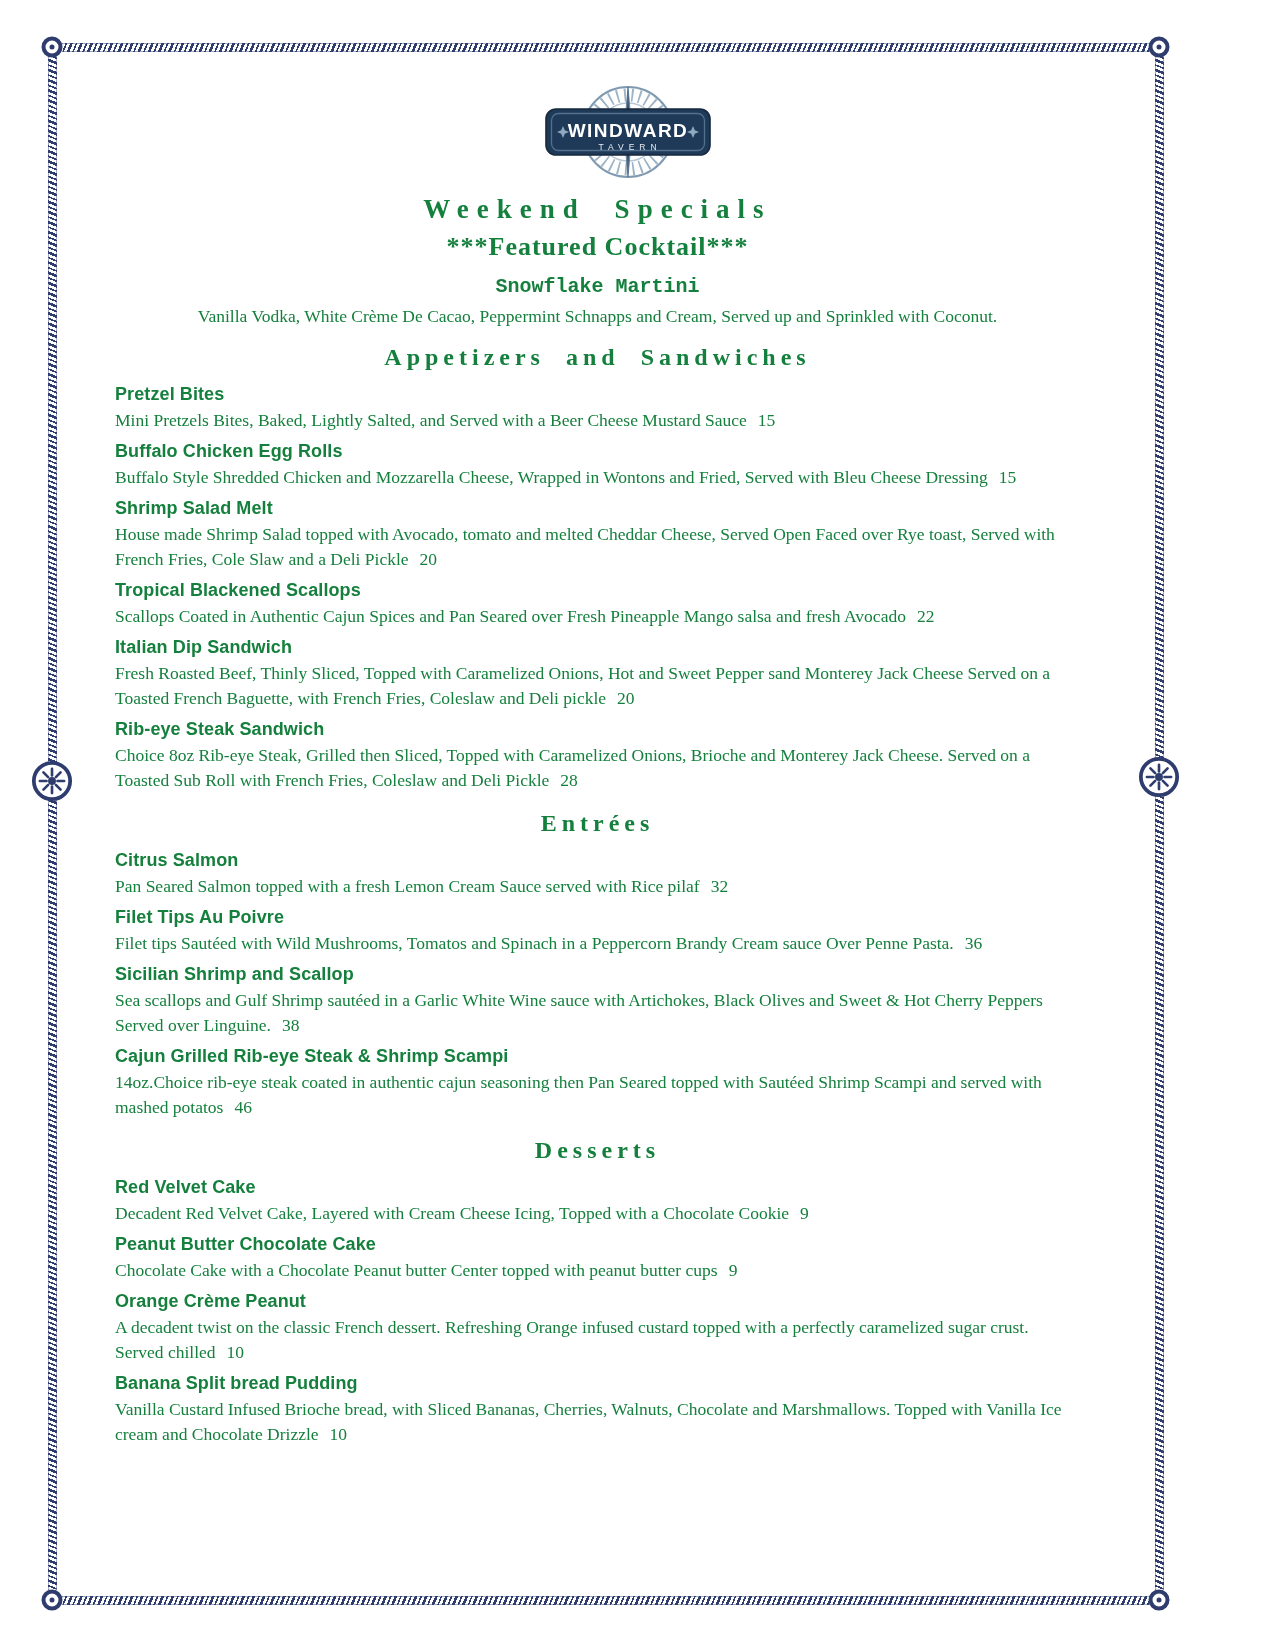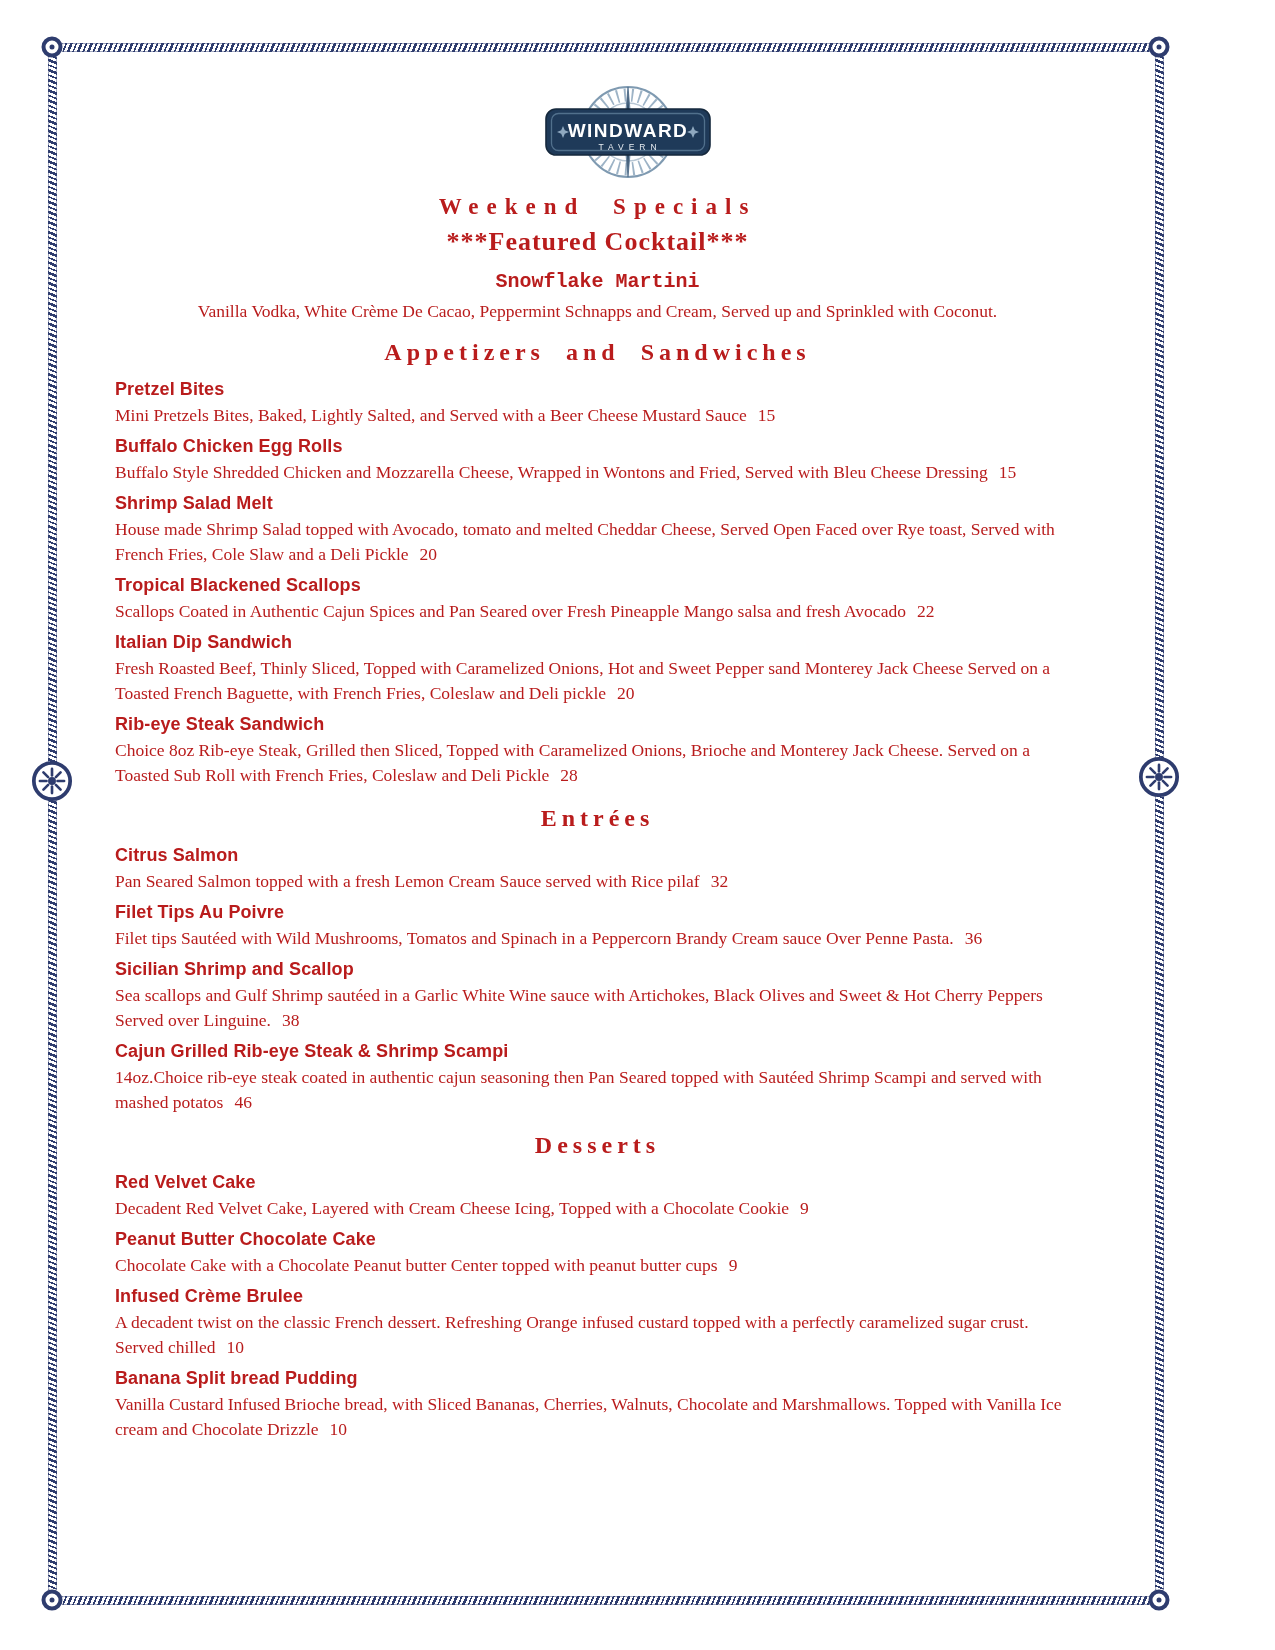--- a/index.html
+++ b/index.html
@@ -1,18 +1,18 @@
 <!DOCTYPE html>
 <html><head>
 <meta charset="utf-8">
 <style>
   html,body { margin:0; padding:0; background:#ffffff; }
   .page {
     position:relative; width:1275px; height:1650px; background:#ffffff;
-    font-family:"Liberation Serif", serif; color:#b91c1c; overflow:hidden;
+    font-family:"Liberation Serif", serif; color:#15803d; overflow:hidden;
   }
 
   
   .rope { position:absolute; }
   .rope-h {
     height:9px; border-radius:5px;
     background: repeating-linear-gradient(112deg,
       #2e3c6e 0 2.6px, rgba(255,255,255,0) 2.6px 5.2px,
       #2e3c6e 5.2px 6.8px, rgba(255,255,255,0) 6.8px 9.4px);
     box-shadow: inset 0 1px 0 rgba(46,60,110,.45), inset 0 -1px 0 rgba(46,60,110,.45);
@@ -34,21 +34,21 @@
     border-radius:50%; background:#fff; transform:translate(-50%,-50%);
     display:flex; align-items:center; justify-content:center;
   }
   .ring i { width:5px; height:5px; border-radius:50%; background:#2e3c6e; }
   .medallion { position:absolute; transform:translate(-50%,-50%); }
 
   
   .content { position:absolute; top:84px; left:115px; width:965px; }
   .logo { display:block; margin:0 auto; transform:translateX(30px); }
   .menu-title {
-    margin:12px 0 0; text-align:center; font-size:23px; font-weight:bold;
+    margin:12px 0 0; text-align:center; font-size:27px; font-weight:bold;
     letter-spacing:8px; word-spacing:14px;
   }
   .featured-title {
     margin:7px 0 0; text-align:center; font-size:26px; font-weight:bold; letter-spacing:1px;
   }
   .cocktail-name {
     margin:13px 0 0; text-align:center; font-size:20px; font-weight:bold;
     font-family:Liberation Mono, monospace;
   }
   .cocktail-desc { margin:8px 0 9px; text-align:center; font-size:17.5px; }
@@ -189,21 +189,21 @@
 
     <div class="menu-item">
       <div class="item-name">Red Velvet Cake</div>
       <p class="item-desc"><span>Decadent Red Velvet Cake, Layered with Cream Cheese Icing, Topped with a Chocolate Cookie</span><span class="price">9</span></p>
     </div>
     <div class="menu-item">
       <div class="item-name">Peanut Butter Chocolate Cake</div>
       <p class="item-desc"><span>Chocolate Cake with a Chocolate Peanut butter Center topped with peanut butter cups</span><span class="price">9</span></p>
     </div>
     <div class="menu-item">
-      <div class="item-name">Infused Crème Brulee</div>
+      <div class="item-name">Orange Crème Peanut</div>
       <p class="item-desc"><span>A decadent twist on the classic French dessert. Refreshing Orange infused custard topped with a perfectly caramelized sugar crust. Served chilled</span><span class="price">10</span></p>
     </div>
     <div class="menu-item">
       <div class="item-name">Banana Split bread Pudding</div>
       <p class="item-desc"><span>Vanilla Custard Infused Brioche bread, with Sliced Bananas, Cherries, Walnuts, Chocolate and Marshmallows. Topped with Vanilla Ice cream and Chocolate Drizzle</span><span class="price">10</span></p>
     </div>
 
   </div>
 </div>
 

